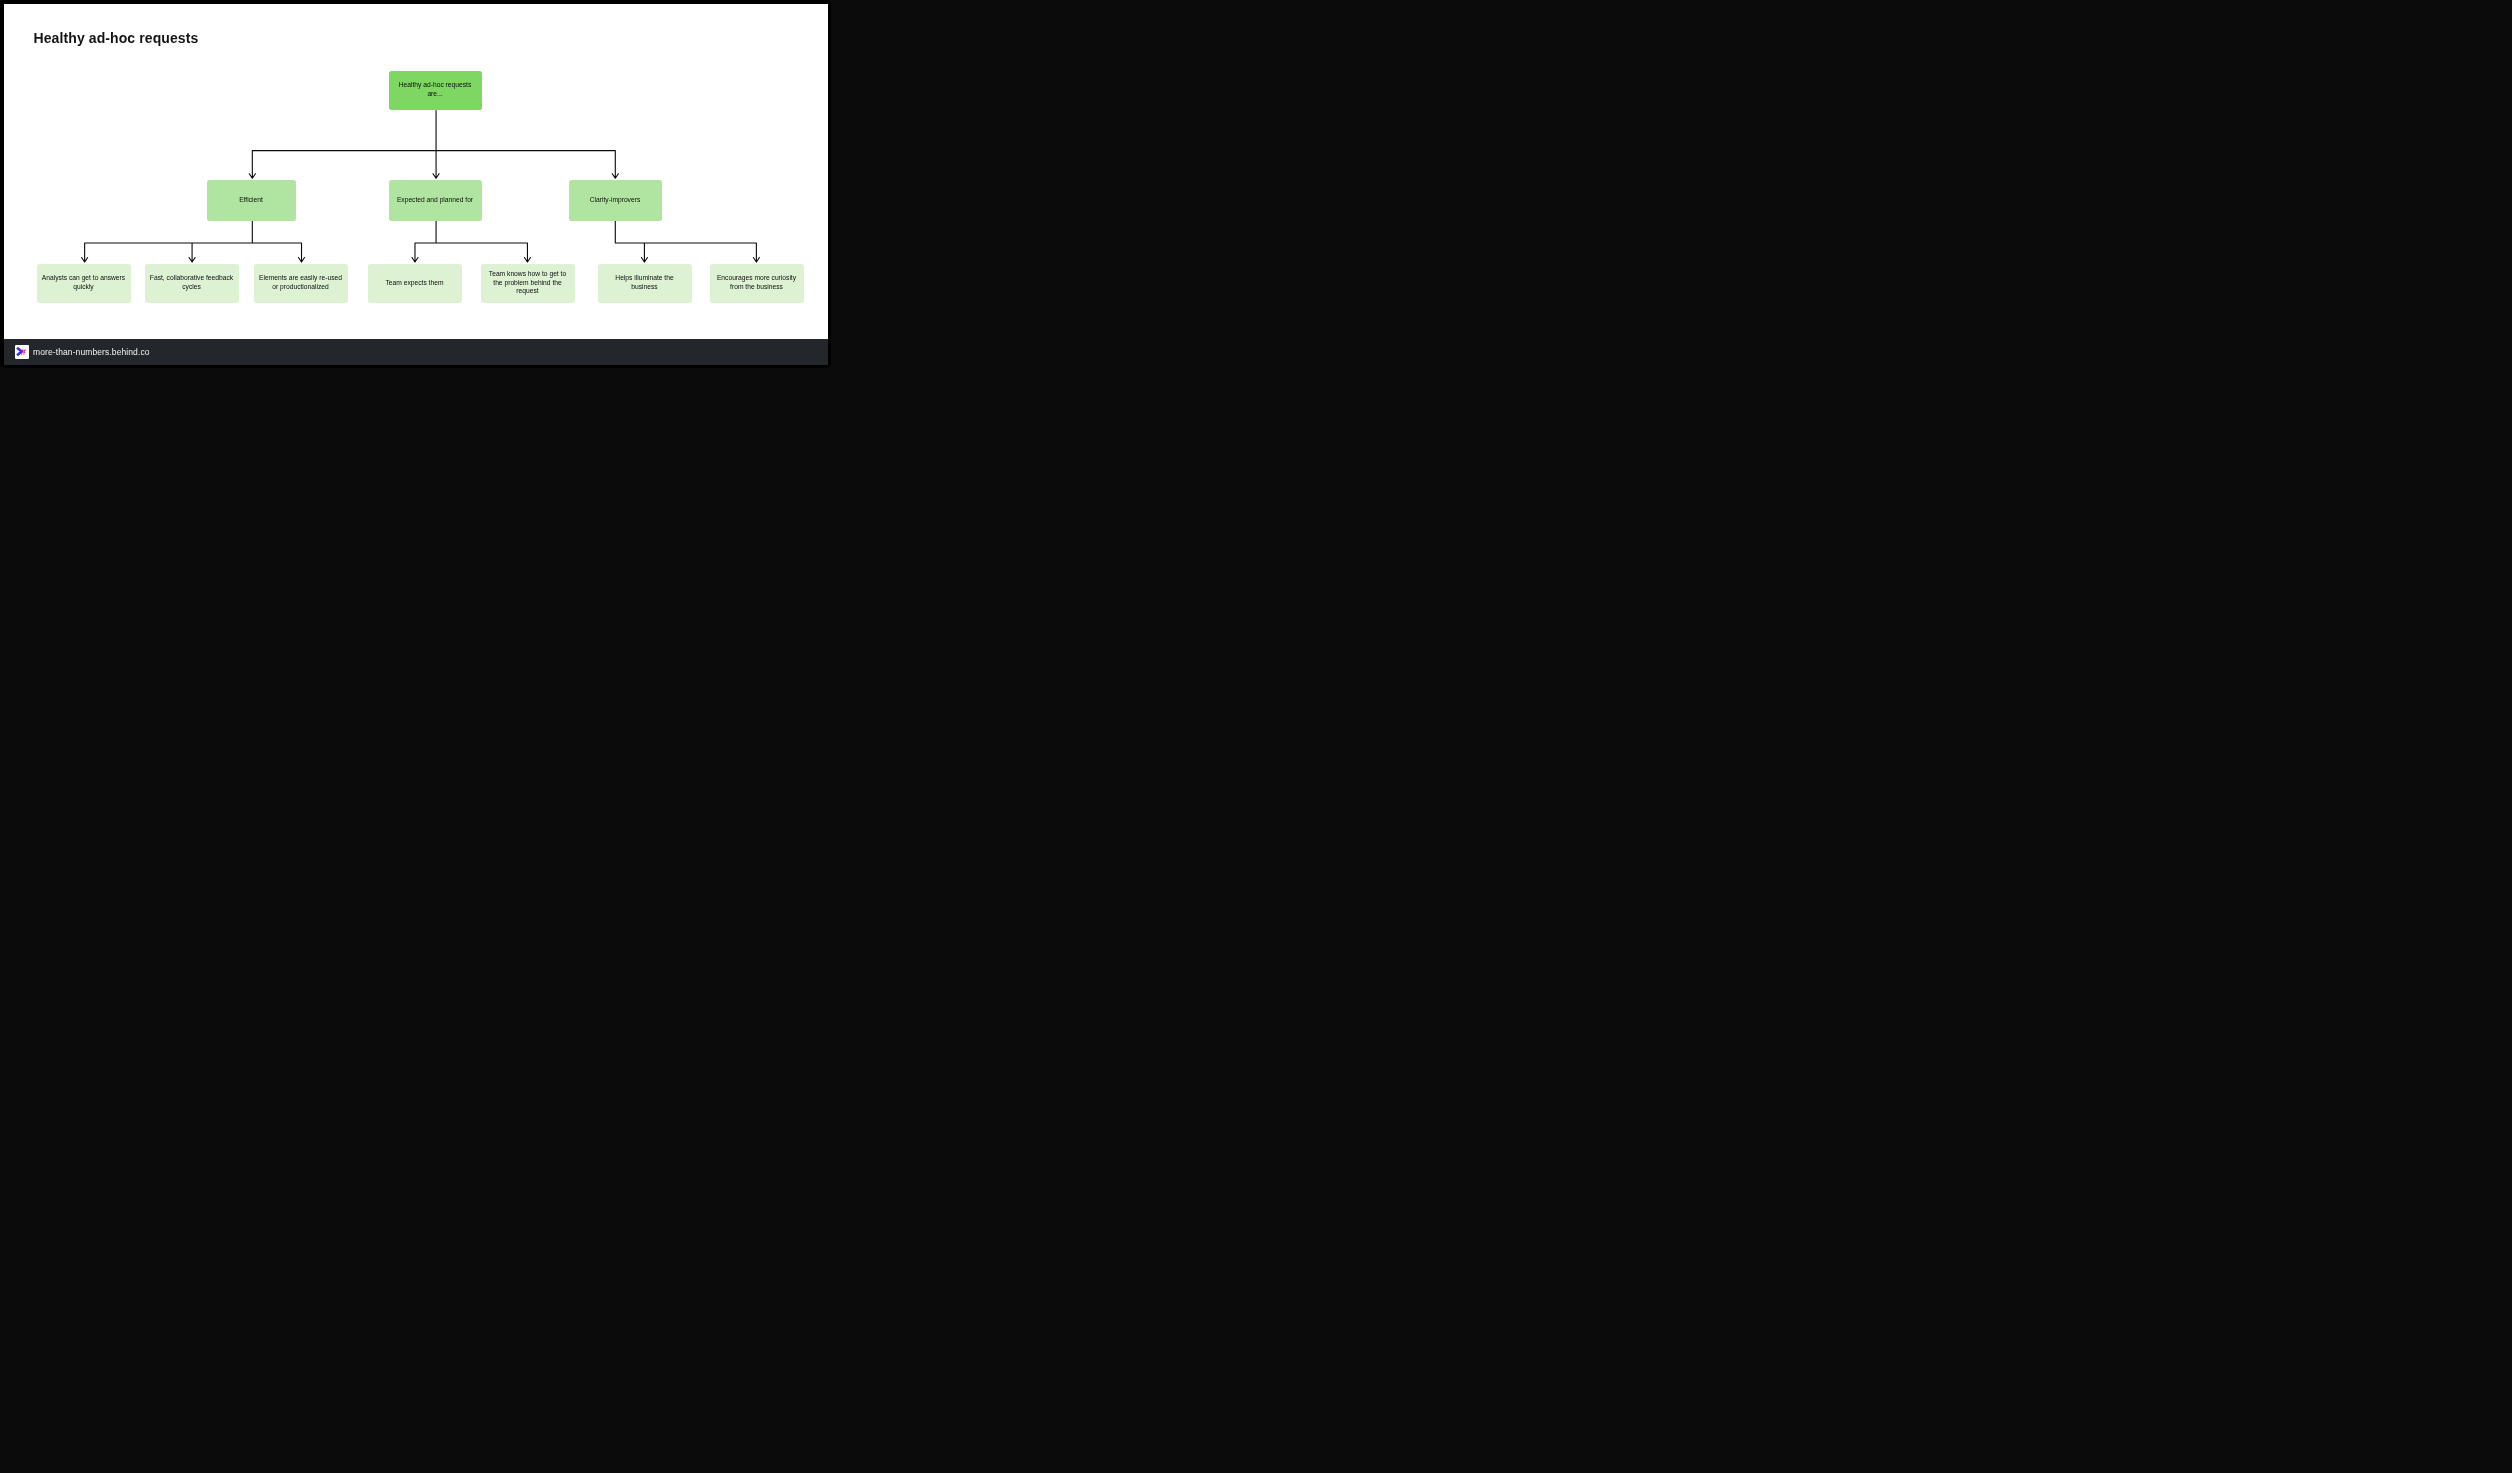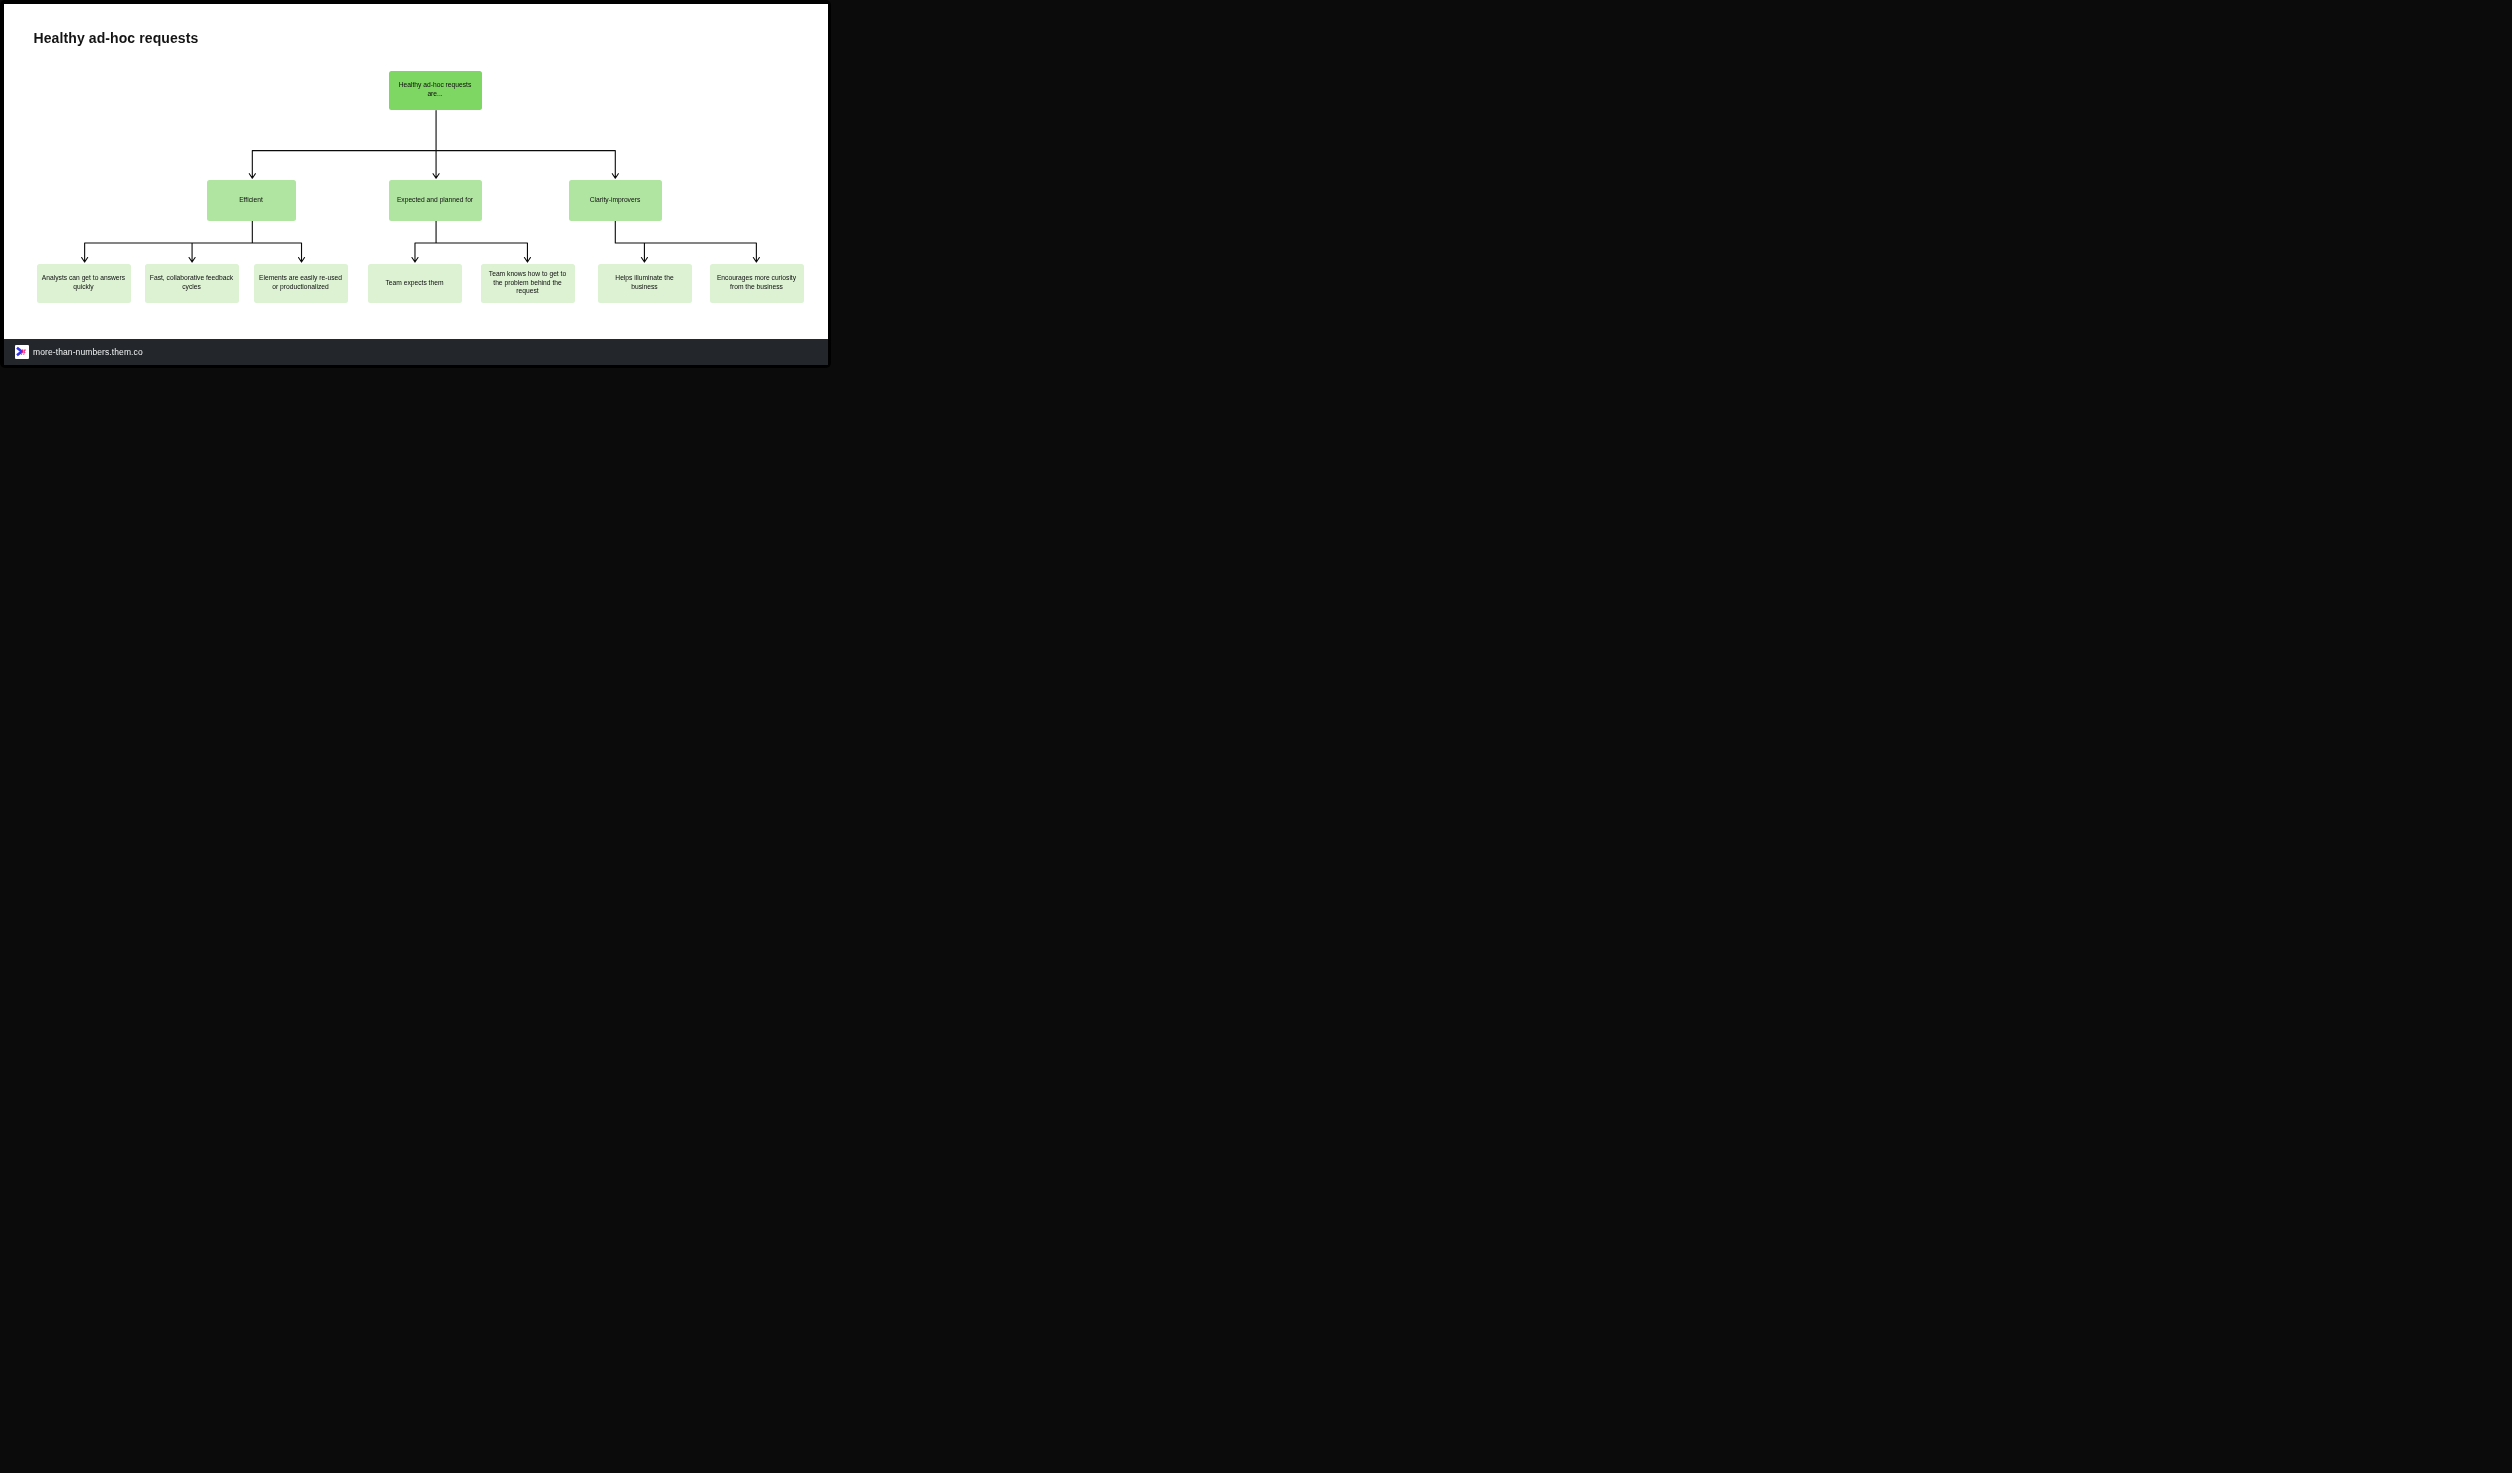--- a/index.html
+++ b/index.html
@@ -116,18 +116,18 @@
         </div>
       </div>
 
     <div class="footer">
       <div class="logo">
         <svg viewBox="0 0 26 26" width="13" height="13">
           <path d="M4 5.5 L13.5 13 L4 20.5" fill="none" stroke="var(--logo-blue,#3434F0)" stroke-width="5.2" stroke-linejoin="miter" stroke-linecap="butt"></path>
           <text x="11.5" y="19.5" font-size="19" font-weight="bold" fill="var(--logo-pink,#EB1272)">#</text>
         </svg>
       </div>
-      <span class="footer-url">more-than-numbers.them.co</span>
+      <span class="footer-url">more-than-numbers.behind.co</span>
     </div>
 
   </div>
 </div>
 
 
 </body></html>

